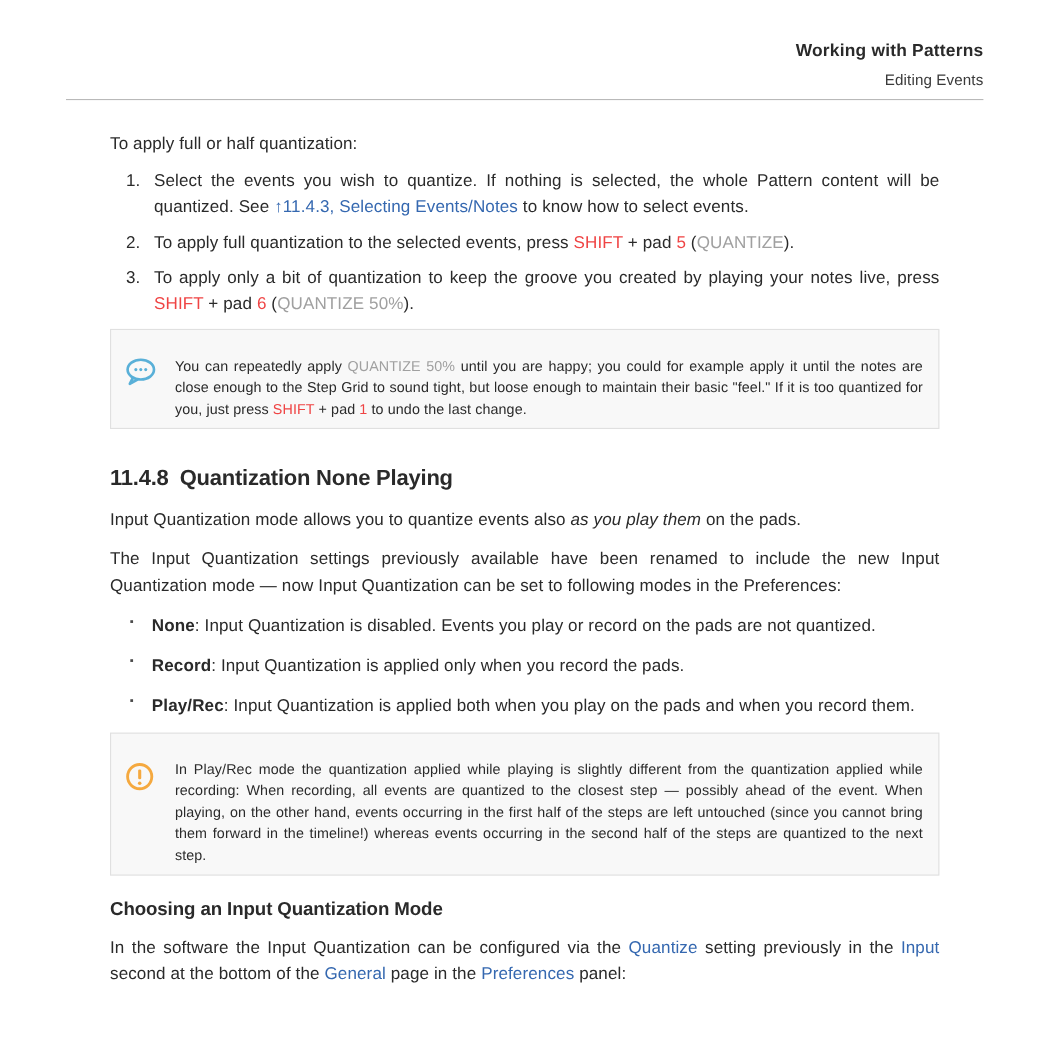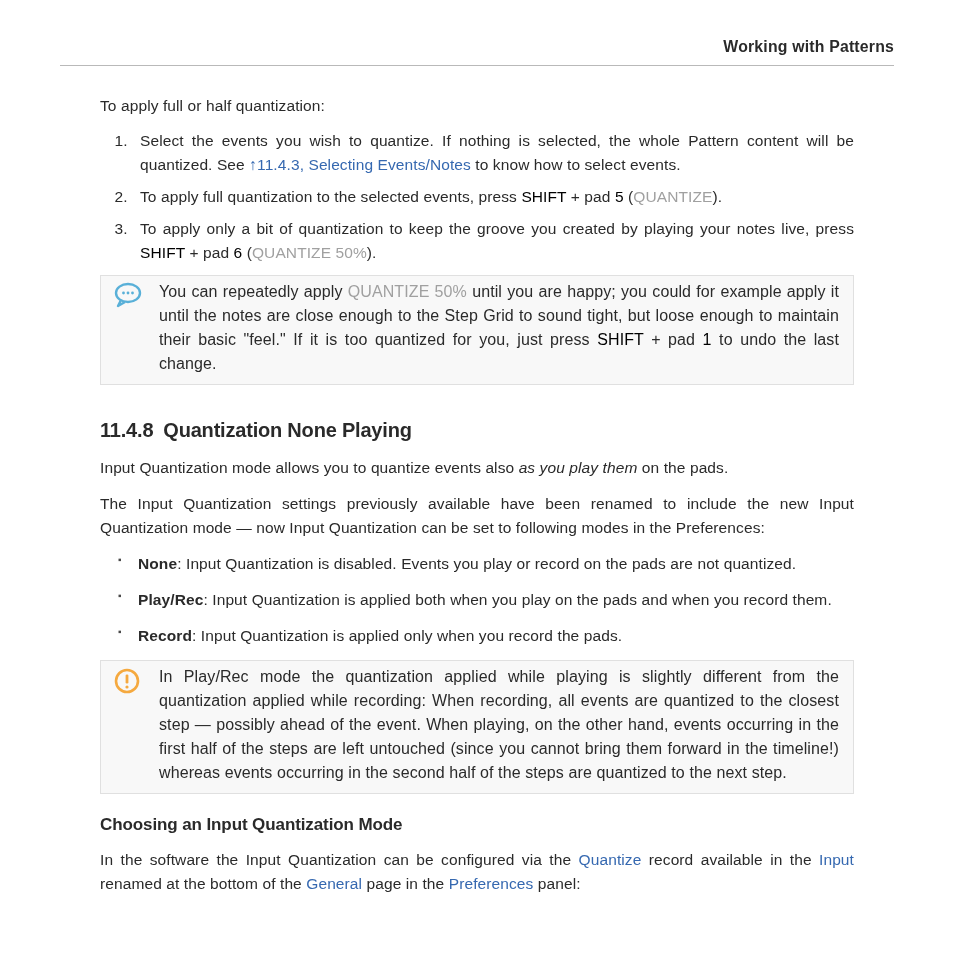--- a/index.html
+++ b/index.html
@@ -35,31 +35,31 @@
     color: #3a3a3a;
     margin-top: 3px;
   }
   .content { padding: 0 40px 0 40px; }
   p.intro { margin-bottom: 10px; }
   ol.steps { margin: 0 0 10px 0; padding-left: 32px; }
   ol.steps > li { padding-left: 8px; margin-bottom: 8px; text-align: justify; }
   ol.steps > li::marker { font-feature-settings: normal; }
 
   .lnk { color: #3568b0; }
-  .orange { color: #000000; }
+  .orange { color: #ef4444; }
   .gray { color: #a0a0a0; }
 
   .callout {
     border: 1px solid #e0e0e0;
     background: #f8f8f8;
     display: flex;
     gap: 16px;
-    padding: 4px 14px 8px 12px;
+    padding: 23px 14px 8px 12px;
     margin: 10px 0 30px 0;
-    font-size: 16px;
+    font-size: 13px;
     line-height: 1.5;
     text-align: justify;
   }
   .callout .ico { flex: 0 0 30px; display:flex; align-items:flex-start; padding-top:2px; }
   .callout .txt { flex: 1; }
 
   h2.sec { display:flex; gap:10px; font-family: "Helvetica Neue", Arial, sans-serif;
     font-weight:700; font-size:20px; letter-spacing:-0.2px; margin-bottom:10px; }
   h2.sec .secnum { font-weight:700; }
   h3.sub { font-family: "Helvetica Neue", Arial, sans-serif; font-weight:700;
@@ -82,20 +82,21 @@
     color: #333;
   }
 </style>
 </head>
 <body>
 
 <div class="page">
 
   <div class="page-header">
     <div class="hdr-chapter">Working with Patterns</div>
+    <div class="hdr-sub">Editing Events</div>
   </div>
 
   <div class="content">
 
     <p class="intro">To apply full or half quantization:</p>
 
     <ol class="steps">
       <li>
         <span>Select the events you wish to quantize. If nothing is selected, the whole Pattern content will be quantized. See </span><span class="lnk">↑11.4.3, Selecting Events/Notes</span><span> to know how to select events.</span>
       </li>
@@ -128,36 +129,36 @@
     </h2>
 
     <p class="para">
       <span>Input Quantization mode allows you to quantize events also </span><em>as you play them</em><span> on the pads.</span>
     </p>
 
     <p class="para">The Input Quantization settings previously available have been renamed to include the new Input Quantization mode — now Input Quantization can be set to following modes in the Preferences:</p>
 
     <ul class="bul">
       <li><span class="bold">None</span><span>: Input Quantization is disabled. Events you play or record on the pads are not quantized.</span></li>
+      <li><span class="bold">Record</span><span>: Input Quantization is applied only when you record the pads.</span></li>
       <li><span class="bold">Play/Rec</span><span>: Input Quantization is applied both when you play on the pads and when you record them.</span></li>
-      <li><span class="bold">Record</span><span>: Input Quantization is applied only when you record the pads.</span></li>
     </ul>
 
     <div class="callout" style="margin-bottom:12px;">
       <div class="ico">
         <svg width="28" height="28" viewBox="0 0 28 28">
           <circle cx="14" cy="14" r="11" fill="none" stroke="#f5a93f" stroke-width="2.6"></circle>
           <rect x="12.6" y="7.5" width="2.8" height="9" rx="1.2" fill="#f5a93f"></rect>
           <circle cx="14" cy="20" r="1.6" fill="#f5a93f"></circle>
         </svg>
       </div>
       <div class="txt">In Play/Rec mode the quantization applied while playing is slightly different from the quantization applied while recording: When recording, all events are quantized to the closest step — possibly ahead of the event. When playing, on the other hand, events occurring in the first half of the steps are left untouched (since you cannot bring them forward in the timeline!) whereas events occurring in the second half of the steps are quantized to the next step.</div>
     </div>
 
     <h3 class="sub">Choosing an Input Quantization Mode</h3>
 
     <p class="para">
-      <span>In the software the Input Quantization can be configured via the </span><span class="lnk">Quantize</span><span> record available in the </span><span class="lnk">Input</span><span> renamed at the bottom of the </span><span class="lnk">General</span><span> page in the </span><span class="lnk">Preferences</span><span> panel:</span>
+      <span>In the software the Input Quantization can be configured via the </span><span class="lnk">Quantize</span><span> setting previously in the </span><span class="lnk">Input</span><span> second at the bottom of the </span><span class="lnk">General</span><span> page in the </span><span class="lnk">Preferences</span><span> panel:</span>
     </p>
 
   </div>
 
 </div>
 
 </body></html>

